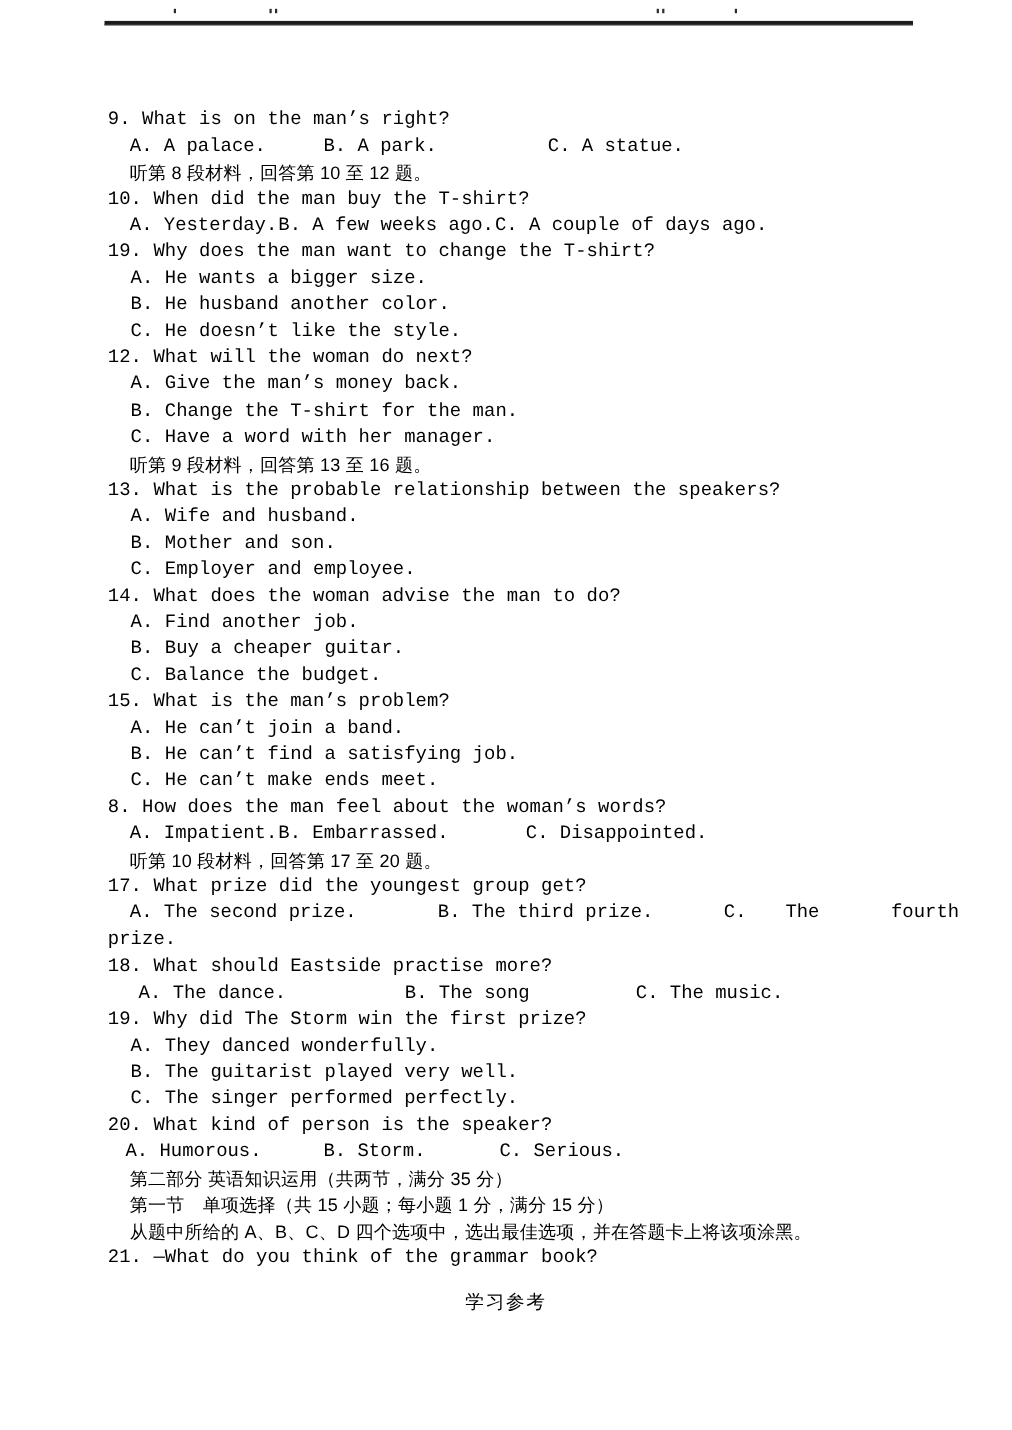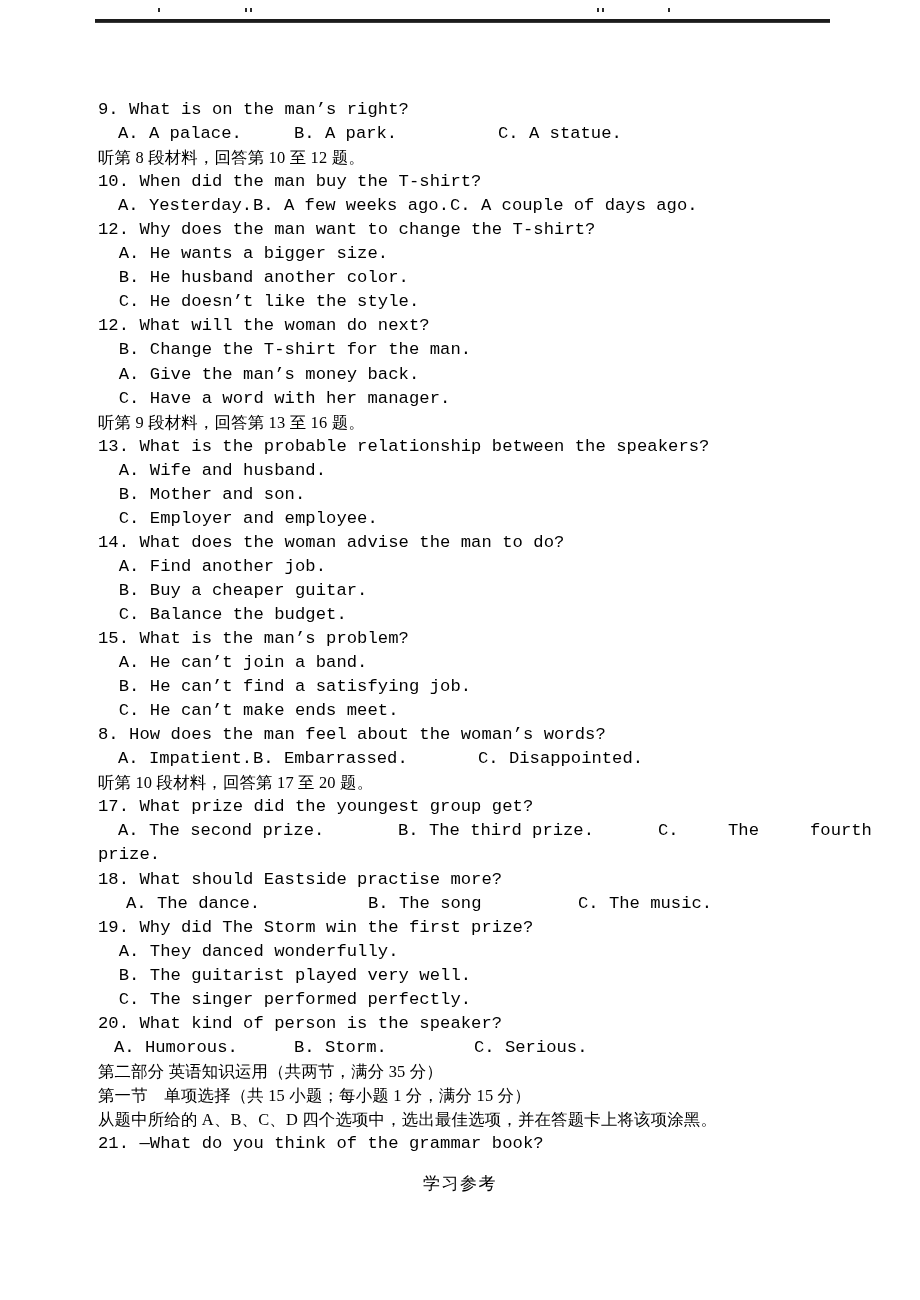--- a/index.html
+++ b/index.html
@@ -73,23 +73,24 @@
   .line {
     font-size: 17.2px;
     line-height: 24.05px;
     letter-spacing: 0.05px;
     white-space: pre;
     height: 24.05px;
   }
 
   
   .line.cn {
-    font-family: Liberation Serif, serif;
+    font-family: Liberation Sans, sans-serif;
     font-size: 16.4px;
     letter-spacing: 0.2px;
+    margin-left: 20px;
   }
 
   
   .opts {
     position: relative;
     height: 24.05px;
     font-size: 17.2px;
     line-height: 24.05px;
     white-space: pre;
   }
@@ -139,28 +140,28 @@
 
     <div class="line cn">听第 8 段材料，回答第 10 至 12 题。</div>
 
     <div class="line">10. When did the man buy the T-shirt?</div>
     <div class="opts">
       <span style="left:20px">A. Yesterday.</span>
       <span style="left:155px">B. A few weeks ago.</span>
       <span style="left:352px">C. A couple of days ago.</span>
     </div>
 
-    <div class="line">12. Why does the man want to change the T-shirt?</div>
+    <div class="line">19. Why does the man want to change the T-shirt?</div>
     <div class="line">  A. He wants a bigger size.</div>
     <div class="line">  B. He husband another color.</div>
     <div class="line">  C. He doesn’t like the style.</div>
 
     <div class="line">12. What will the woman do next?</div>
+    <div class="line">  A. Give the man’s money back.</div>
     <div class="line">  B. Change the T-shirt for the man.</div>
-    <div class="line">  A. Give the man’s money back.</div>
     <div class="line">  C. Have a word with her manager.</div>
 
     <div class="line cn">听第 9 段材料，回答第 13 至 16 题。</div>
 
     <div class="line">13. What is the probable relationship between the speakers?</div>
     <div class="line">  A. Wife and husband.</div>
     <div class="line">  B. Mother and son.</div>
     <div class="line">  C. Employer and employee.</div>
 
     <div class="line">14. What does the woman advise the man to do?</div>
@@ -180,42 +181,42 @@
       <span style="left:380px">C. Disappointed.</span>
     </div>
 
     <div class="line cn">听第 10 段材料，回答第 17 至 20 题。</div>
 
     <div class="line">17. What prize did the youngest group get?</div>
     <div class="opts">
       <span style="left:20px">A. The second prize.</span>
       <span style="left:300px">B. The third prize.</span>
       <span style="left:560px">C.</span>
-      <span style="left:630px">The</span>
+      <span style="left:616px">The</span>
       <span style="left:712px">fourth</span>
     </div>
     <div class="line">prize.</div>
 
     <div class="line">18. What should Eastside practise more?</div>
     <div class="opts">
       <span style="left:28px">A. The dance.</span>
       <span style="left:270px">B. The song</span>
       <span style="left:480px">C. The music.</span>
     </div>
 
     <div class="line">19. Why did The Storm win the first prize?</div>
     <div class="line">  A. They danced wonderfully.</div>
     <div class="line">  B. The guitarist played very well.</div>
     <div class="line">  C. The singer performed perfectly.</div>
 
     <div class="line">20. What kind of person is the speaker?</div>
     <div class="opts">
       <span style="left:16px">A. Humorous.</span>
       <span style="left:196px">B. Storm.</span>
-      <span style="left:376px">C. Serious.</span>
+      <span style="left:356px">C. Serious.</span>
     </div>
 
     <div class="line cn">第二部分 英语知识运用（共两节，满分 35 分）</div>
     <div class="line cn">第一节　单项选择（共 15 小题；每小题 1 分，满分 15 分）</div>
     <div class="line cn">从题中所给的 A、B、C、D 四个选项中，选出最佳选项，并在答题卡上将该项涂黑。</div>
 
     <div class="line">21. —What do you think of the grammar book?</div>
 
   </div>
 

